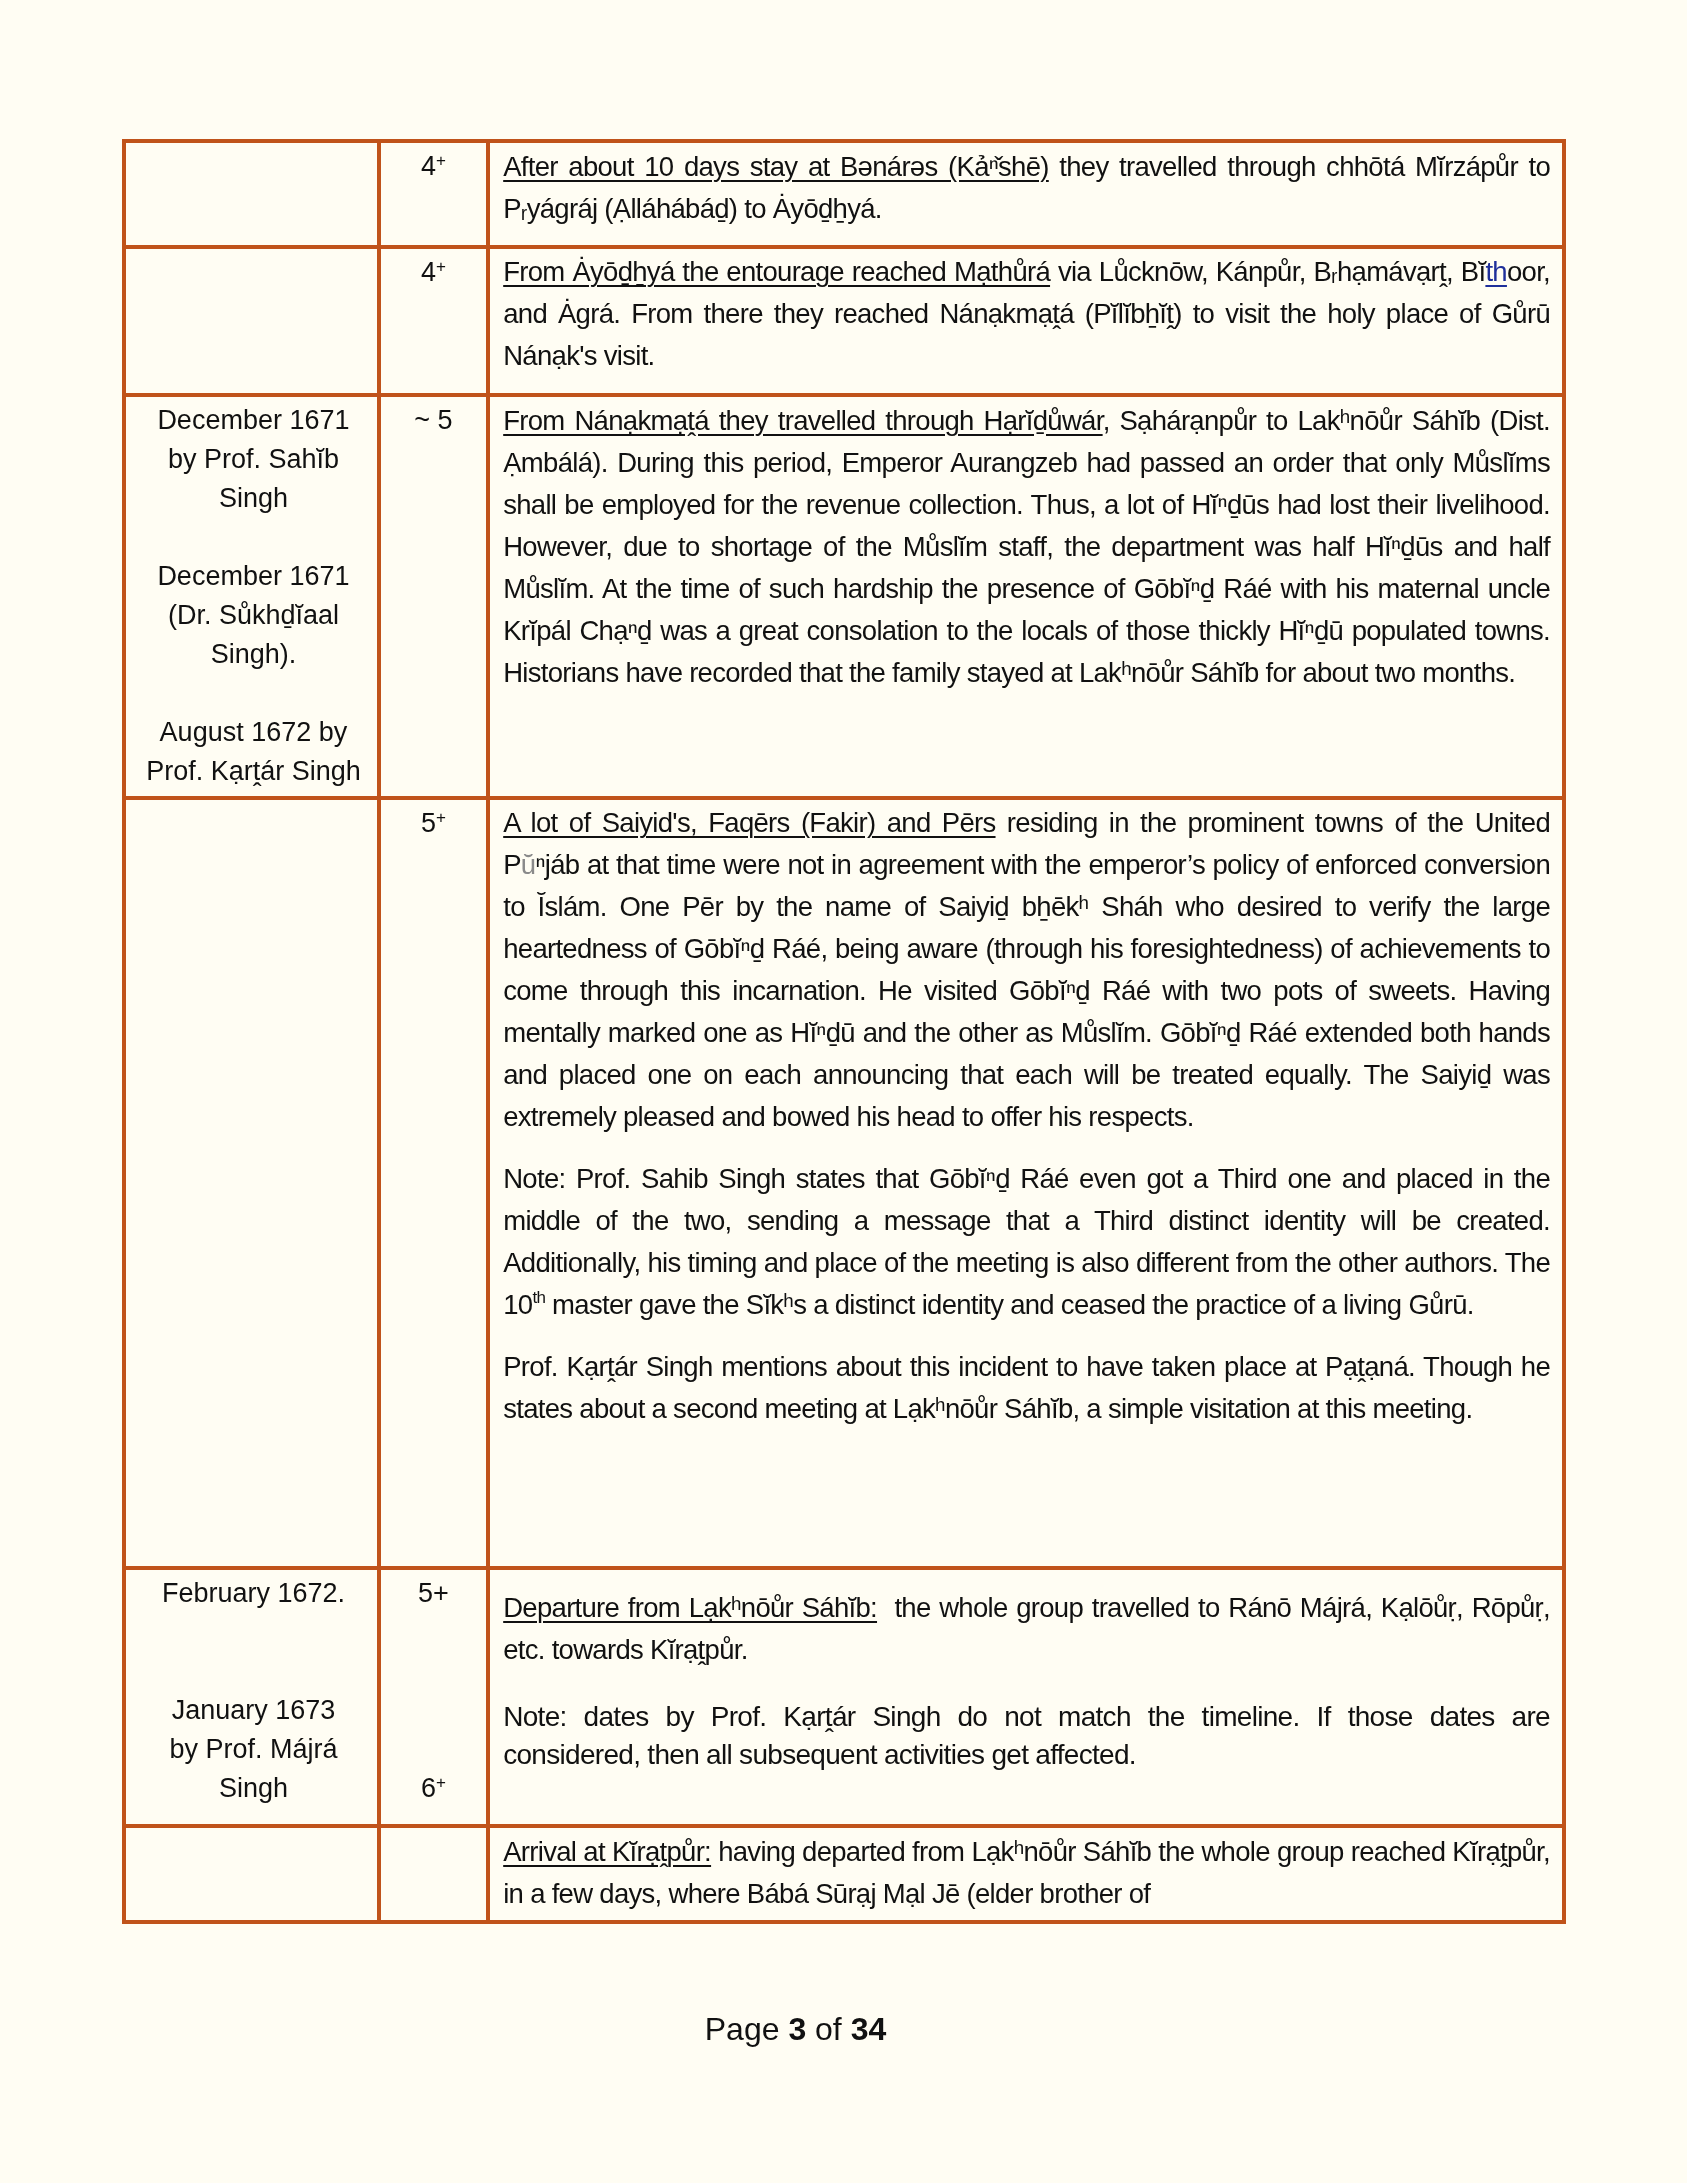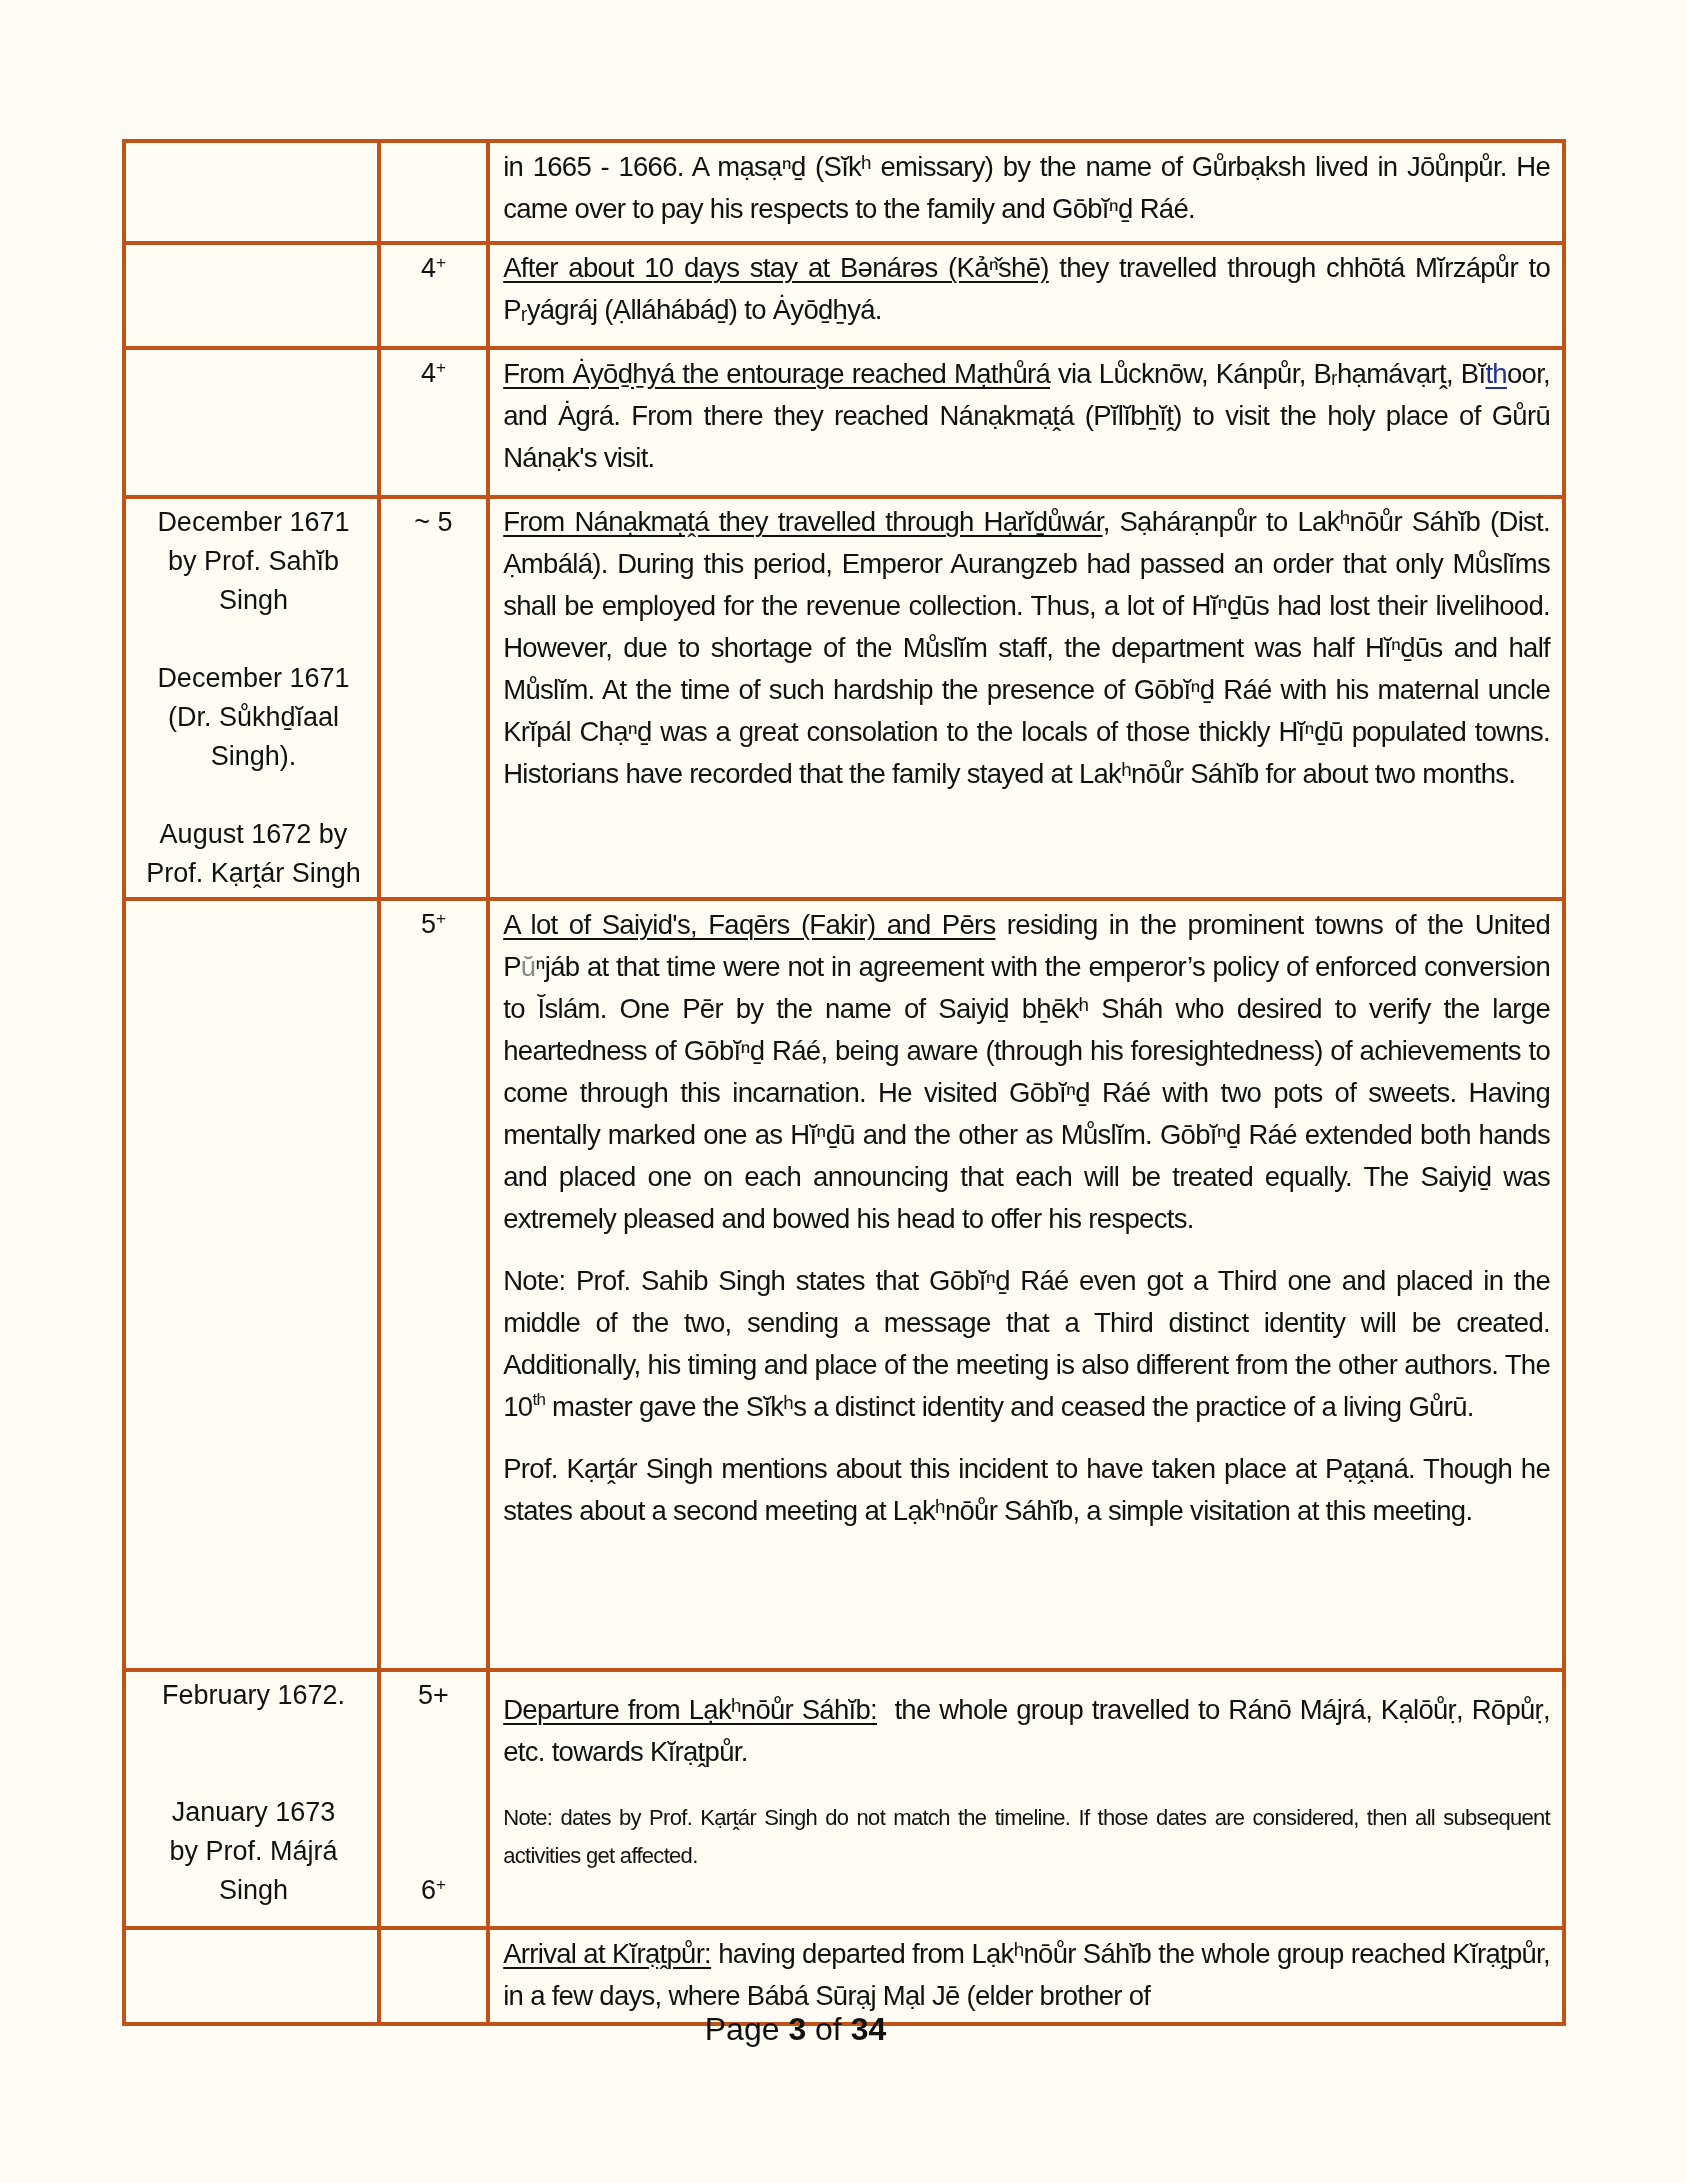--- a/index.html
+++ b/index.html
@@ -66,21 +66,21 @@
     }
     .desc-cell sup {
       font-size: 17px;
       line-height: 0;
       vertical-align: 10.6px;
     }
     .u { text-decoration: underline; text-decoration-thickness: 2px; text-underline-offset: 4px; }
     .blue-link { color: #1F2F9A; text-decoration: underline; text-decoration-thickness: 2px; text-underline-offset: 4px; }
     .gray { color: #8A8A8A; }
     .small-note {
-      font-size: 22px;
+      font-size: 28px;
       line-height: 38px;
       letter-spacing: -0.7px;
     }
     .row-1 td { height: 91px; }
     .row-2 td { height: 95px; }
     .row-3 td { height: 138px; }
     .row-4 td { height: 392px; }
     .row-5 td { height: 760px; }
     .row-6 td { height: 233px; }
     .row-7 td { height: 85px; }
@@ -100,27 +100,20 @@
 <body>
 
 <table class="page-table">
   <colgroup>
     <col class="col-date">
     <col class="col-age">
     <col class="col-desc">
   </colgroup>
 
   <tbody>
-      <tr class="row-1">
-    <td class="date-cell"></td>
-    <td class="age-cell"></td>
-    <td class="desc-cell">
-      <p>in 1665 - 1666. A mạsạⁿḏ (Sĭkʰ emissary) by the name of Gůrbạksh lived in Jōůnpůr. He came over to pay his respects to the family and Gōbĭⁿḏ Ráé.</p>
-    </td>
-  </tr>
 
   <tr class="row-2">
     <td class="date-cell"></td>
     <td class="age-cell">
       <span>4</span><sup>+</sup>
     </td>
     <td class="desc-cell">
       <p><span class="u">After about 10 days stay at Bənárəs (Kảⁿ̌shē)</span><span> they travelled through chhōtá Mĭrzápůr to Pᵣyágráj (Ạlláhábáḏ) to Ȧyōḏẖyá.</span></p>
     </td>
   </tr>

